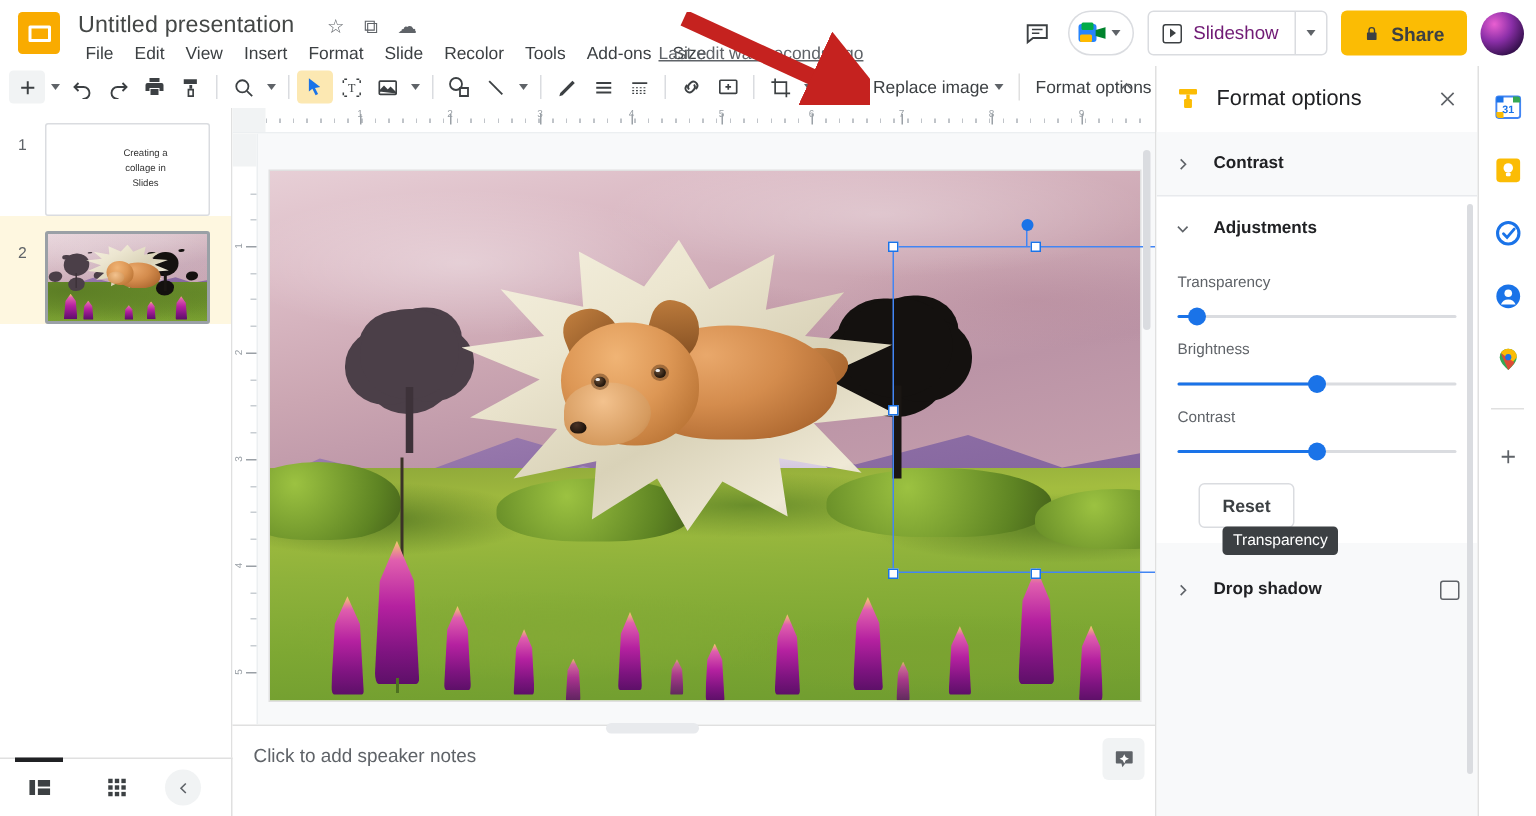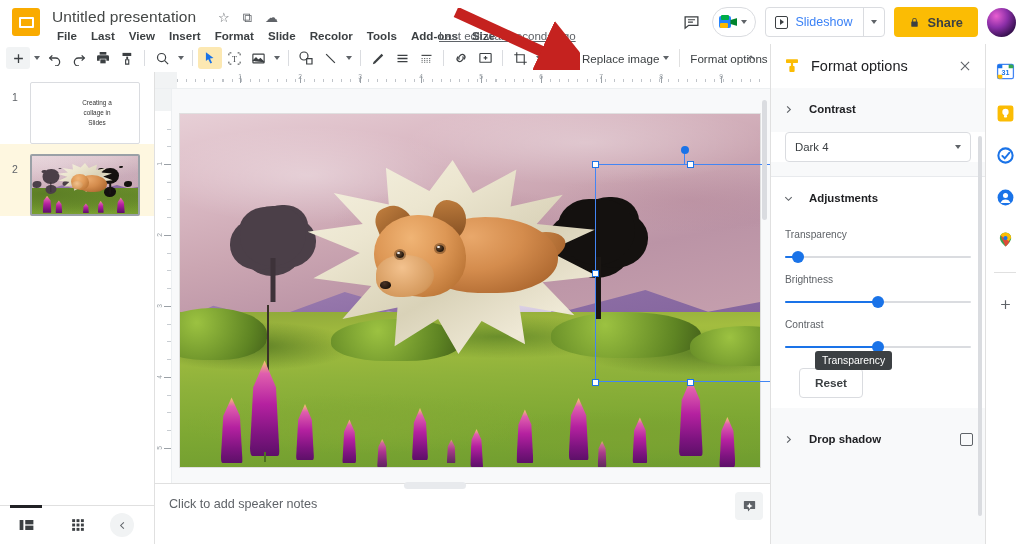--- a/index.html
+++ b/index.html
@@ -18,21 +18,21 @@
     background: #f9ab00; border-radius: 3px;
     display: flex; align-items: center; justify-content: center;
   }
   .logo-box .inner { width: 15px; height: 11px; border: 2px solid #fff; border-radius: 1px; }
   .doc-title {
     position: absolute; left: 52px; top: 8px; font-size: 15.5px; color: #444746;
     letter-spacing: .1px; white-space: nowrap;
   }
   .title-icons { position: absolute; left: 218px; top: 11px; display: flex; gap: 13px; }
   .title-icons span { color: #5f6368; font-size: 13px; line-height: 14px; cursor: pointer; }
-  .menubar { position: absolute; left: 50px; top: 27px; display: flex; gap: 0; font-weight: bold; }
+  .menubar { position: absolute; left: 50px; top: 27px; display: flex; gap: 0; }
   .menubar .mi {
     font-size: 11.6px; color: #3c4043; padding: 2px 7px; border-radius: 3px;
     cursor: pointer; white-space: nowrap;
   }
   .lastedit {
     position: absolute; left: 439px; top: 29px; font-size: 11.6px; color: #5f6368;
     text-decoration: underline; white-space: nowrap; cursor: pointer;
   }
 
   .tr-controls { position: absolute; right: 8px; top: 7px; display: flex; align-items: center; gap: 9px; }
@@ -44,21 +44,21 @@
   .meet-glyph { width: 19px; height: 14px; position: relative; }
   .meet-glyph .g1 { position:absolute; left:0; top:1px; width:12px; height:12px; background:#2684fc; border-radius:2px; }
   .meet-glyph .g2 { position:absolute; left:2px; top:0px; width:8px; height:5px; background:#00ac47; border-radius:1px;}
   .meet-glyph .g3 { position:absolute; left:1px; top:8px; width:8px; height:5px; background:#ffba00; border-radius:1px;}
   .meet-glyph .g4 { position:absolute; left:11px; top:3px; width:7px; height:8px; background:#00832d;
                     clip-path: polygon(0 25%, 100% 0, 100% 100%, 0 75%); }
   .slideshow-btn {
     display: flex; align-items: center; height: 30px; border: 1px solid #dadce0;
     border-radius: 4px; overflow: hidden; background: #fff; cursor: pointer;
   }
-  .slideshow-btn .lbl { display:flex; align-items:center; gap:7px; padding: 0 11px 0 9px; font-size:12.5px; color:#3b82f6; }
+  .slideshow-btn .lbl { display:flex; align-items:center; gap:7px; padding: 0 11px 0 9px; font-size:12.5px; color:#701a75; }
   .ss-play { width: 13px; height: 13px; border: 1.4px solid #3c4043; border-radius: 2px;
              display:flex; align-items:center; justify-content:center; }
   .ss-play i { width:0;height:0;border-left:4px solid #3c4043;border-top:3px solid transparent;border-bottom:3px solid transparent; }
   .slideshow-btn .caret { width: 21px; height: 30px; border-left: 1px solid #dadce0;
                           display:flex; align-items:center; justify-content:center; }
   .share-btn {
     display:flex; align-items:center; gap:7px; height:30px; padding: 0 15px;
     background: #fbbc04; border-radius: 4px; font-size: 12.8px; font-weight: bold;
     color: #3c4043; cursor: pointer;
   }
@@ -304,21 +304,21 @@
       </div>
     <div class="doc-title">Untitled presentation</div>
     <div class="title-icons">
       <span>☆</span>
       <span>⧉</span>
       <span>☁</span>
     </div>
 
     <div class="menubar">
       <div class="mi">File</div>
-      <div class="mi">Last</div>
+      <div class="mi">Edit</div>
       <div class="mi">View</div>
       <div class="mi">Insert</div>
       <div class="mi">Format</div>
       <div class="mi">Slide</div>
       <div class="mi">Recolor</div>
       <div class="mi">Tools</div>
       <div class="mi">Add-ons</div>
       <div class="mi">Size</div>
     </div>
     <div class="lastedit">Last edit was seconds ago</div>
@@ -769,24 +769,20 @@
           <span class="chev">
             <svg width="11" height="11" viewBox="0 0 24 24" fill="none" stroke="#5f6368" stroke-width="2.4">
                 <path d="M9 5l7 7-7 7"></path>
               </svg>
           </span>
           <span class="lab">Contrast</span>
         </div>
       </div>
 
       <div class="fp-card">
-        <div class="select-box">
-          <span class="sv">Dark 4</span>
-          <span class="tri"></span>
-        </div>
       </div>
 
       <div class="fp-card" style="border-top:1px solid #e8eaed;">
         <div class="fp-row">
           <span class="chev">
             <svg width="11" height="11" viewBox="0 0 24 24" fill="none" stroke="#5f6368" stroke-width="2.4">
                 <path d="M5 9l7 7 7-7"></path>
               </svg>
           </span>
           <span class="lab">Adjustments</span>

